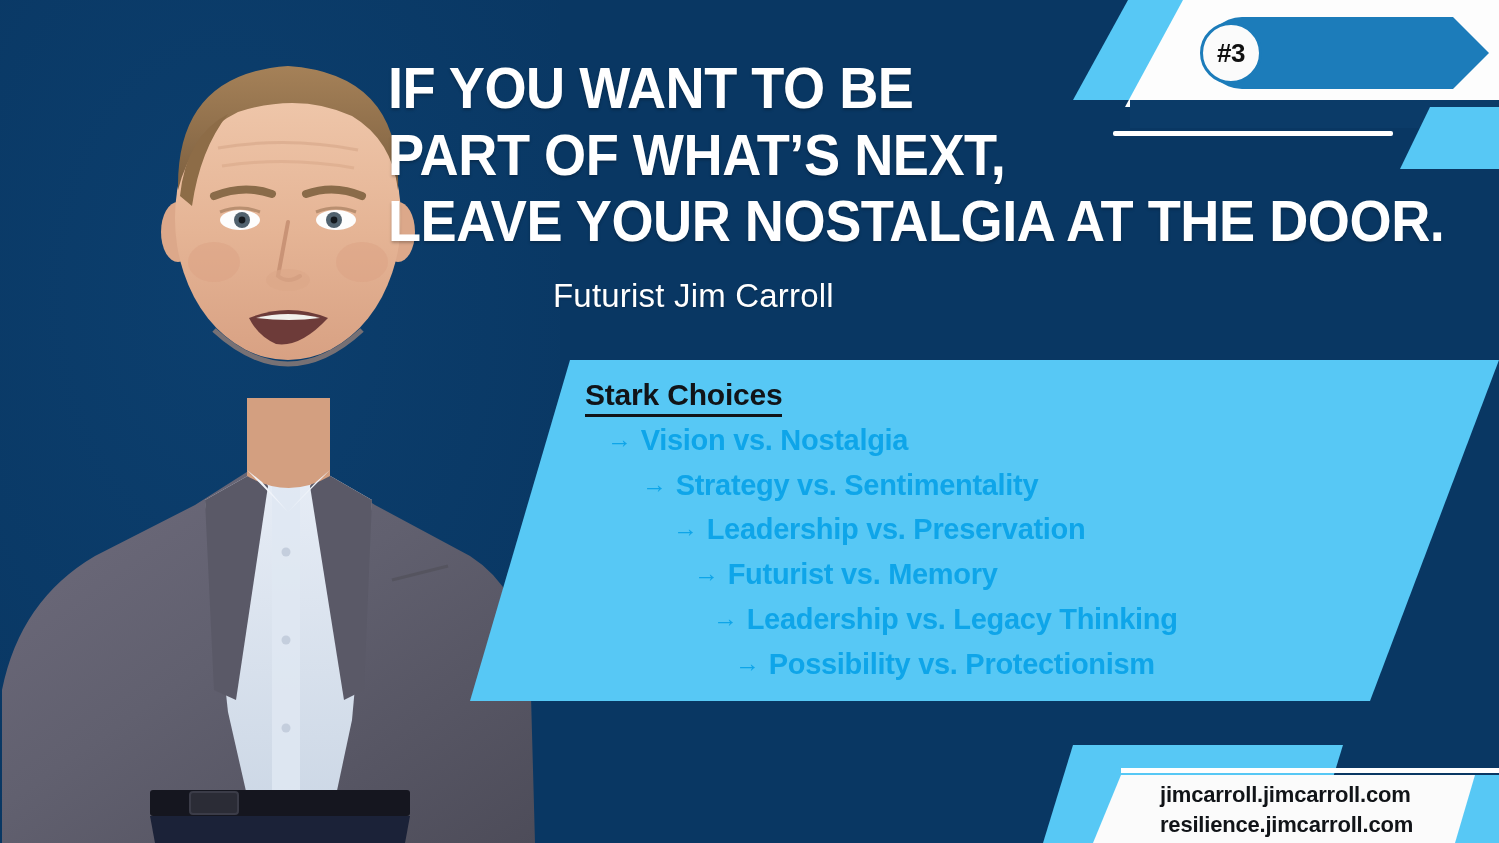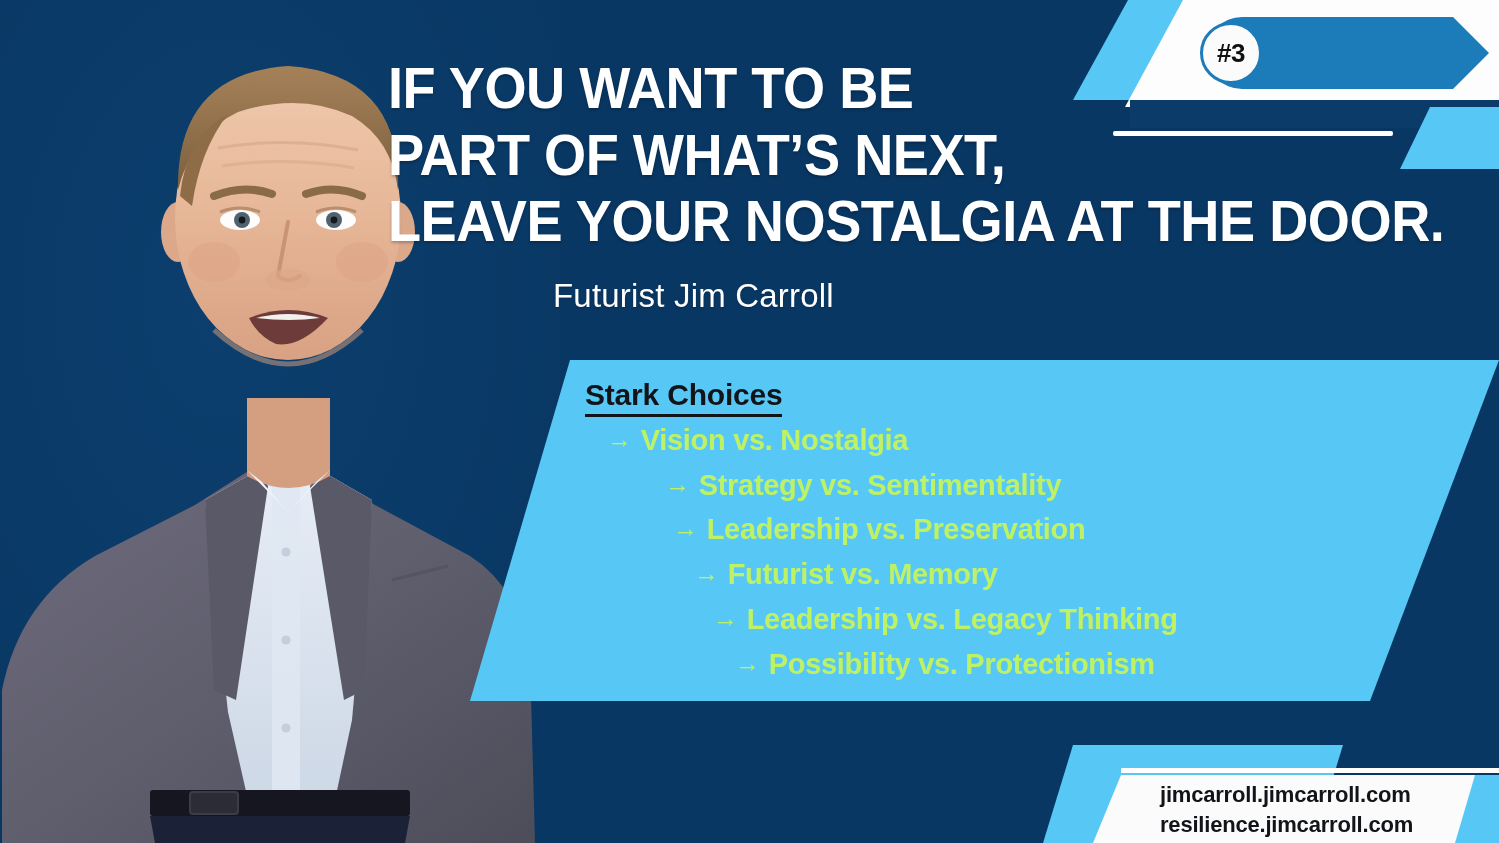--- a/index.html
+++ b/index.html
@@ -109,21 +109,21 @@
   }
   .panel-title{
     position:absolute;left:115px;top:18px;
     font-size:30px;font-weight:bold;color:#111418;
     border-bottom:3px solid #111418;
     padding-bottom:2px;
     letter-spacing:-0.2px;
   }
   .choice{
     position:absolute;
-    font-size:29px;font-weight:bold;color:#bef264;
+    font-size:29px;font-weight:bold;color:#0ea5e9;
     white-space:nowrap;
     letter-spacing:-0.3px;
   }
   .choice .arrow{
     font-weight:normal;
     font-size:25px;
     margin-right:9px;
     position:relative;top:-2px;
   }
 
@@ -278,21 +278,21 @@
 
   <div class="byline">Futurist Jim Carroll</div>
 
   <div class="panel"></div>
   <div class="panel-inner">
     <div class="panel-title">Stark Choices </div>
 
     <div class="choice" style="left:137px;top:64px;">
       <span class="arrow">→</span><span>Vision vs. Nostalgia</span>
     </div>
-    <div class="choice" style="left:195px;top:109px;">
+    <div class="choice" style="left:172px;top:109px;">
       <span class="arrow">→</span><span>Strategy vs. Sentimentality</span>
     </div>
     <div class="choice" style="left:203px;top:153px;">
       <span class="arrow">→</span><span>Leadership vs. Preservation</span>
     </div>
     <div class="choice" style="left:224px;top:198px;">
       <span class="arrow">→</span><span>Futurist vs. Memory</span>
     </div>
     <div class="choice" style="left:243px;top:243px;">
       <span class="arrow">→</span><span>Leadership vs. Legacy Thinking</span>

